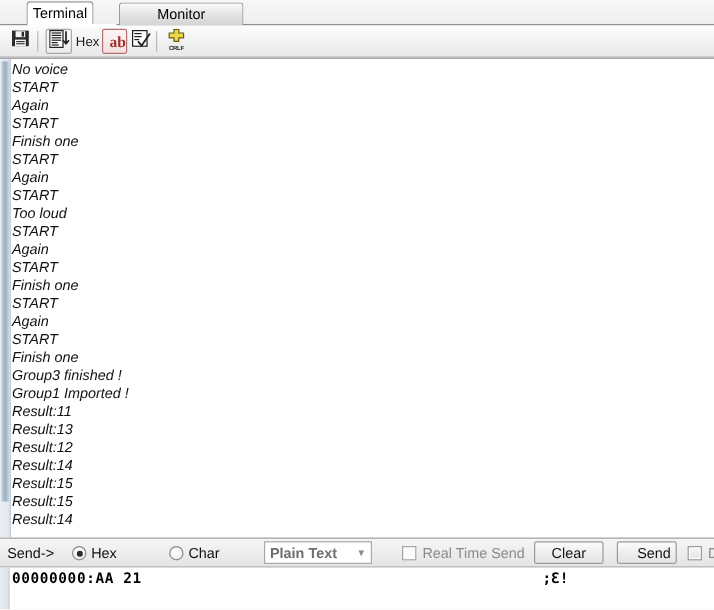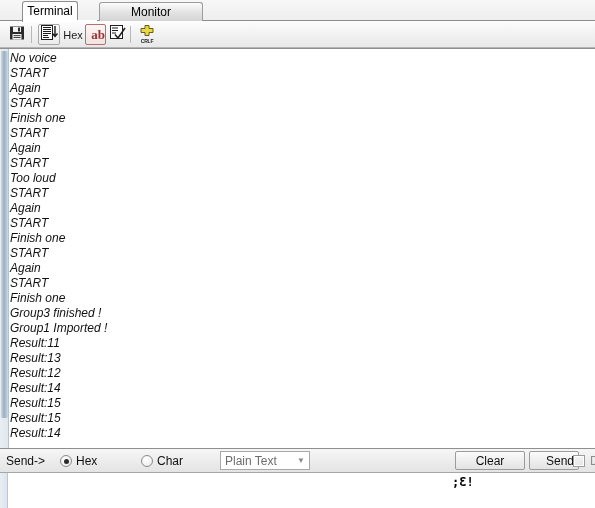--- a/index.html
+++ b/index.html
@@ -180,21 +180,21 @@
     content: "";
     position: absolute; left: 2.5px; top: 2.5px;
     width: 5px; height: 5px; border-radius: 50%;
     background: #2b2b2b;
   }
   .combo {
     position: absolute; left: 220px; top: 2px;
     width: 90px; height: 19px;
     background: #ffffff;
     border: 1px solid #a9a9a9;
-    display: flex; align-items: center;
+    display: flex; align-items: center; font-weight: bold;
   }
   .combo .ctext {
     font-size: 12px; color: #6d6d6d;
     padding-left: 4px; flex: 1;
     overflow: hidden; white-space: nowrap;
   }
   .combo .carrow {
     width: 16px; text-align: center;
     font-size: 8px; color: #8a8a8a;
   }
@@ -359,33 +359,38 @@
     <label class="radio" style="left:141px;">
       <span class="dot"></span>
       <span>Char</span>
     </label>
 
     <div class="combo">
       <span class="ctext">Plain Text</span>
       <span class="carrow">▼</span>
     </div>
 
-
-    <div class="pbtn" style="left:455px;width:70px;">
+    <label class="checkbox" style="left:335px;">
+      <span class="box"></span>
+      <span>Real Time Send</span>
+    </label>
+
+    <div class="pbtn" style="left:445px;width:58px;">
       <span>Clear</span>
     </div>
 
-    <div class="pbtn" style="left:529px;width:50px;padding-left:12px;">
+    <div class="pbtn" style="left:514px;width:50px;padding-left:12px;">
       <span>Send</span>
     </div>
 
     <label class="checkbox grey3d" style="left:573px;">
       <span class="box"></span>
       <span>D</span>
     </label>
   </div>
 
   <div class="hexarea">
     <div class="vscroll2"></div>
+    <div class="hex-row" id="hex-row">00000000:AA 21</div>
     <div class="hex-ascii">;Ɛ!</div>
   </div>
 
 </div>
 
 </body></html>

